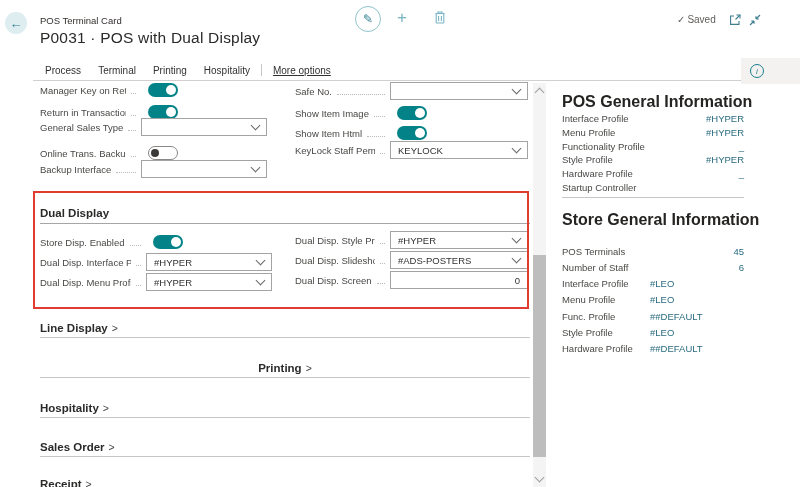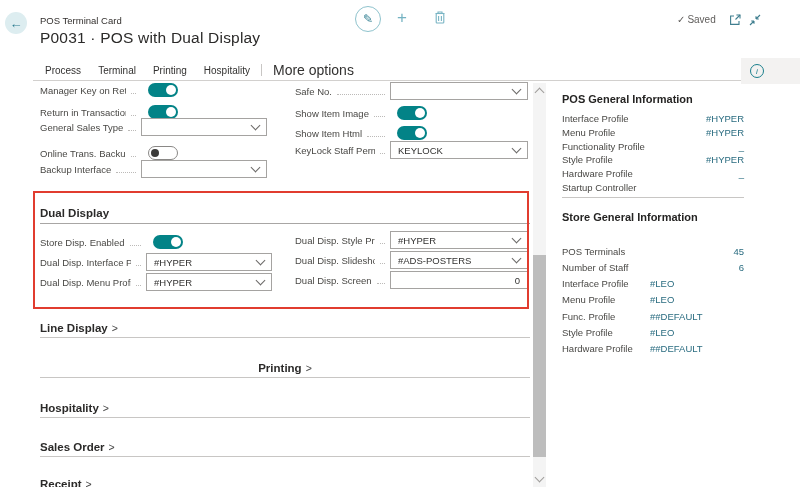--- a/index.html
+++ b/index.html
@@ -20,21 +20,21 @@
   .saved { position:absolute; left:677px; top:14px; font-size:10px; color:#605e5c; display:flex; align-items:center; gap:2px; }
   .saved .check { color:#605e5c; font-size:10px; }
   .win-icon { position:absolute; top:14px; }
   .page-title { position:absolute; left:40px; top:29px; font-size:15.5px; font-weight:400; color:#2b2a29; letter-spacing:0.2px; }
 
   
   .menubar { position:absolute; left:33px; right:0; top:60px; height:20px; border-bottom:1px solid #d2d0ce;
     display:flex; align-items:center; }
   .menu-tab { font-size:10px; color:#323130; margin-left:7px; padding:2px 5px; cursor:pointer; white-space:nowrap; }
   .menu-sep { width:1px; height:12px; background:#c8c6c4; margin:0 6px; }
-  .more-options { font-size:14px; color:#323130; padding:2px 5px; cursor:pointer; }
+  .more-options { font-size:10px; color:#323130; padding:2px 5px; cursor:pointer;text-decoration:underline; }
   .info-box { position:absolute; left:741px; top:58px; width:59px; height:26px; background:#f3f2f1;
     display:flex; align-items:center; }
   .info-circle { margin-left:9px; width:12px; height:12px; border-radius:50%; border:1px solid #1a7f8c;
     color:#1a7f8c; font-size:8px; display:flex; align-items:center; justify-content:center; font-style:italic; }
 
   
   .field-row { position:absolute; display:flex; align-items:center; height:18px; }
   .col-left  { left:40px; width:227px; }
   .col-mid   { left:295px; width:233px; }
   .col-dual-left  { left:40px; width:232px; }
@@ -69,21 +69,21 @@
     border:2px solid #e13c2f; box-sizing:border-box; pointer-events:none; z-index:6; }
 
   
   .scrollbar { position:absolute; left:533px; top:83px; width:13px; height:404px; background:#f4f4f4; }
   .sb-thumb { position:absolute; left:0; top:172px; width:13px; height:202px; background:#bdbdbd; cursor:pointer; }
   .sb-arrow { position:absolute; left:3px; width:6px; height:6px; border-right:1px solid #9f9d9b; border-bottom:1px solid #9f9d9b; cursor:pointer; }
   .sb-up { top:6px; transform:rotate(-135deg); }
   .sb-down { bottom:6px; transform:rotate(45deg); }
 
   
-  .fb-title { position:absolute; left:562px; font-size:11px; font-weight:700; color:#252423; }
+  .fb-title { position:absolute; left:562px; font-size:16px; font-weight:700; color:#252423; }
   .fb-row { position:absolute; left:562px; width:182px; display:flex; font-size:9.5px; line-height:11px; }
   .fb-label { color:#494845; white-space:nowrap; }
   .fb-value { color:#2a6c80; cursor:pointer; white-space:nowrap; }
   .fb-value.right { margin-left:auto; }
   .fb-value.mid { position:absolute; left:88px; }
   .fb-divider { position:absolute; left:562px; width:182px; border-top:1px solid #c8c6c4; }
 
   svg { display:block; }
 </style>
 </head>

